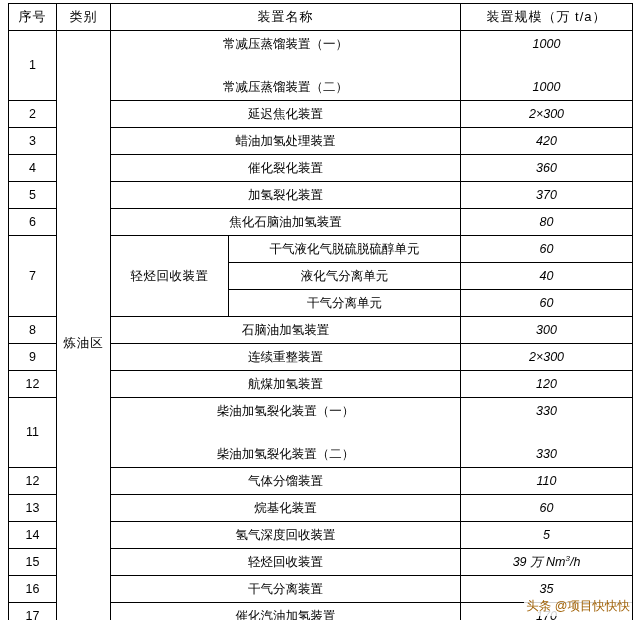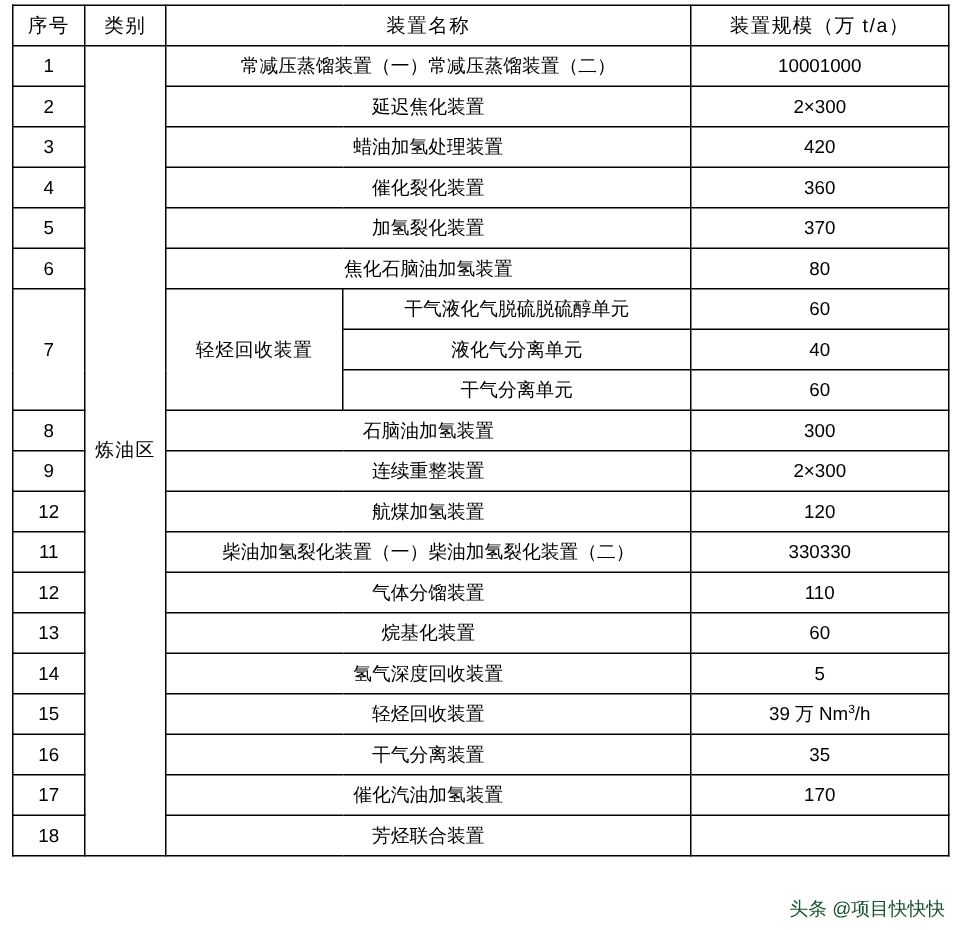--- a/index.html
+++ b/index.html
@@ -43,46 +43,47 @@
 
   .hdr td {
     height: 28px;
     font-size: 13px;
     letter-spacing: 1px;
   }
   .tall { height: 52px; }
   .tall3 { height: 78px; }
   .two-line {
     display: flex;
-    flex-direction: row;
-    justify-content: center;
+    flex-direction: column;
+    justify-content: flex-start;
     height: 100%;
+    gap: 17px;
   }
   .two-line span { display: block; height: 26px; line-height: 26px; }
-  .scale-cell { font-size: 12.5px; }
+  .scale-cell { font-size: 12.5px; font-style: italic; }
   .cat-cell {
     font-size: 12.5px;
     letter-spacing: 1px;
   }
   .name-wide { letter-spacing: 0.5px; margin-left: 20px; }
   sup { font-size: 8px; vertical-align: super; }
 
   .watermark {
     position: absolute;
     right: 8px;
     bottom: 4px;
     font-size: 12.5px;
     color: #3c3c3c;
     background: rgba(255,255,255,0.82);
     padding: 1px 2px;
     white-space: nowrap;
   }
   .wm-icon {
     display: inline-block;
-    color: #14532d;
+    color: #a16207;
   }
 </style>
 </head>
 <body>
 
 <div class="sheet">
   <table class="plan">
     <colgroup>
       <col class="col-no">
       <col class="col-cat">

